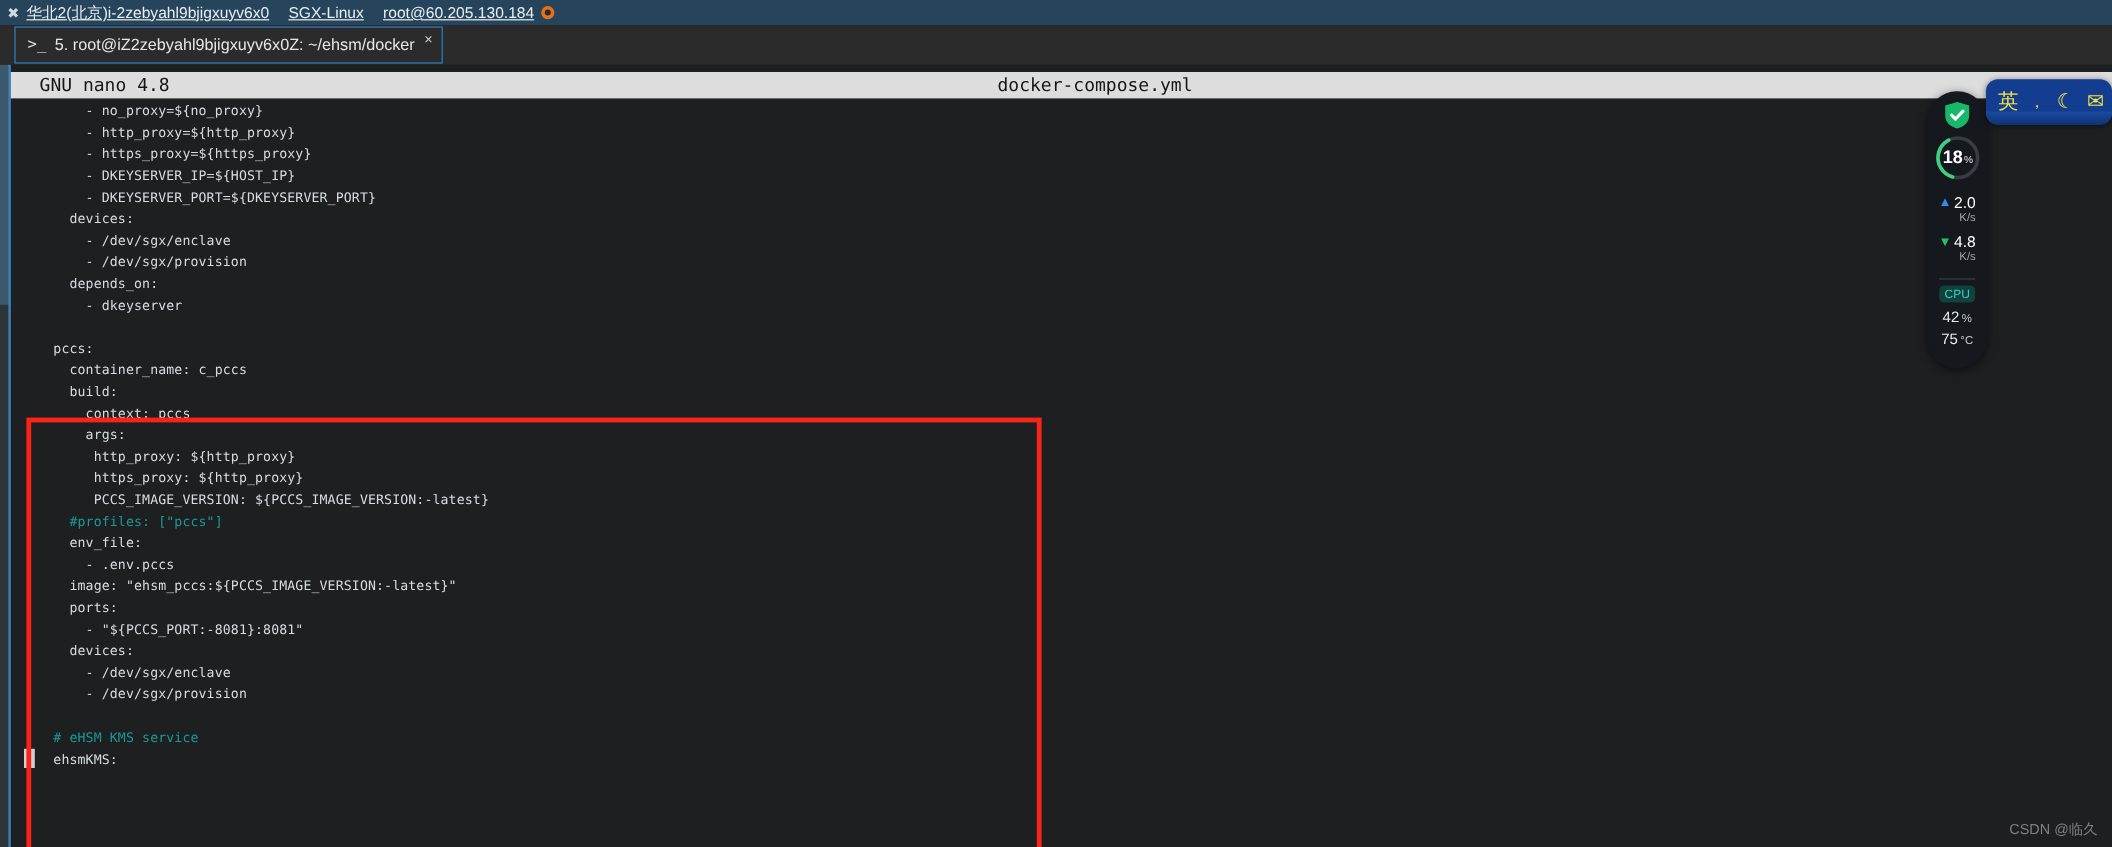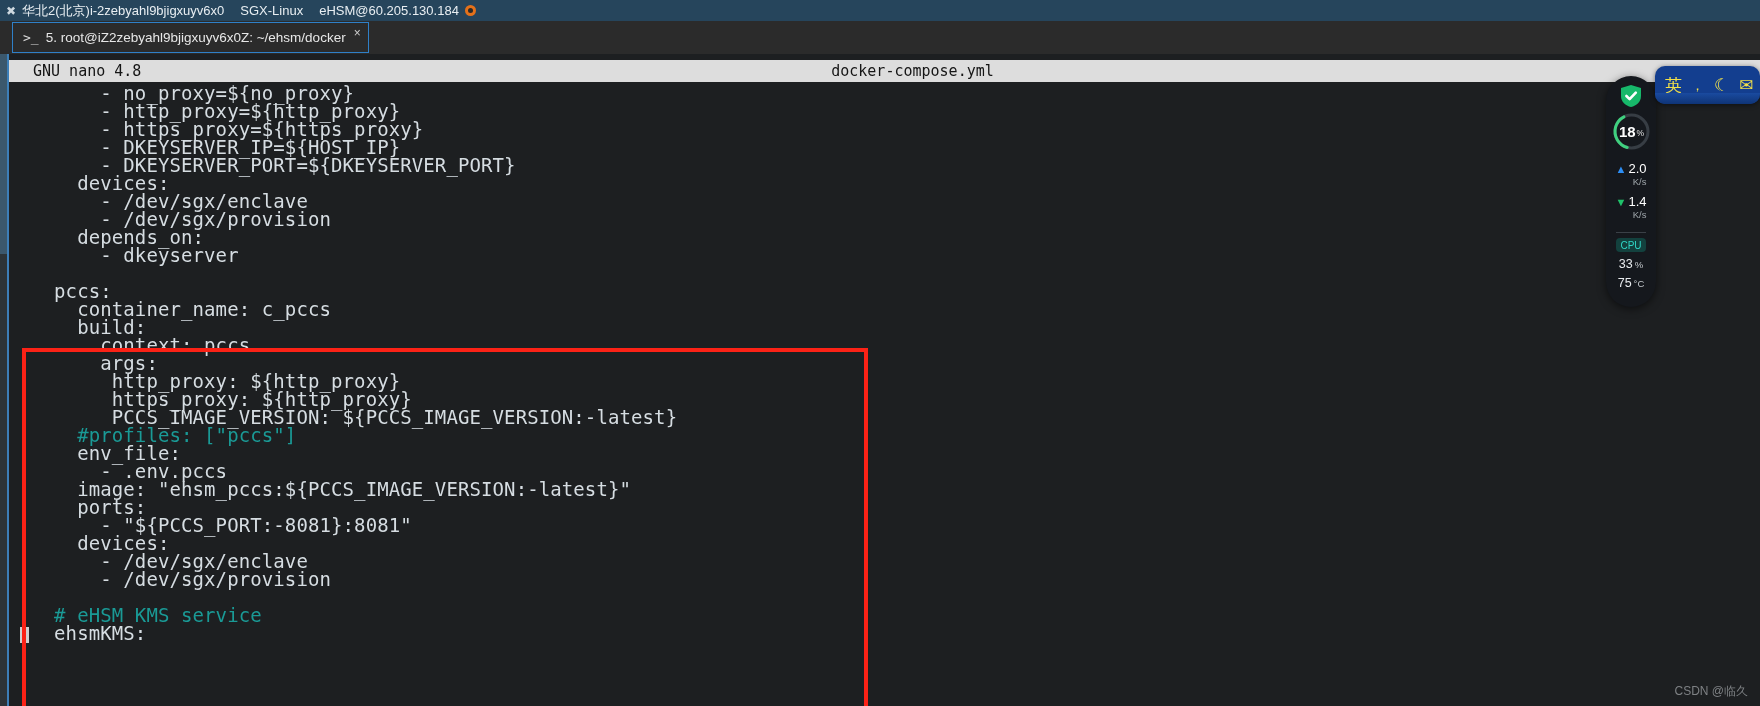--- a/index.html
+++ b/index.html
@@ -34,20 +34,21 @@
     display: inline-block;
     width: 22px;
     text-align: center;
     color: #cfd9e0;
     font-size: 12px;
     flex: none;
   }
   #titlebar .tb-seg {
     margin-right: 16px;
     flex: none;
+    text-decoration: underline;
   }
   #titlebar .tb-dot {
     width: 11px; height: 11px;
     border-radius: 50%;
     background: #e4711a;
     position: relative;
     margin-left: -10px;
     flex: none;
   }
   #titlebar .tb-dot::after {
@@ -148,21 +149,21 @@
     padding-left: 40px;
   }
 
   
   #code {
     position: absolute;
     left: 9px; top: 30px;
     width: 1751px;
     color: #d6dde2;
     font-family: "DejaVu Sans Mono", monospace;
-    font-size: 19px;
+    font-size: 11px;
     line-height: 18px;
     white-space: pre;
     letter-spacing: 0.1px;
   }
   #code .ln {
     height: 18px;
     padding-left: 22px;
   }
   #code .cmt { color: #1a9a96; }
   #code .cursor {
@@ -325,21 +326,21 @@
     font-size: 12px;
   }
 </style>
 </head>
 <body>
 
 <div id="titlebar">
   <span class="tb-ico">✖</span>
   <span class="tb-seg">华北2(北京)i-2zebyahl9bjigxuyv6x0</span>
   <span class="tb-seg">SGX-Linux</span>
-  <span class="tb-seg">eHSM@60.205.130.184</span>
+  <span class="tb-seg">root@60.205.130.184</span>
   <span class="tb-dot"></span>
 </div>
 
 <div id="tabstrip">
   <div id="tab-active">
     <span class="prompt-glyph">&gt;_</span>
     <span>5. root@iZ2zebyahl9bjigxuyv6x0Z: ~/ehsm/docker</span>
     <span class="tab-close">×</span>
   </div>
 </div>
@@ -383,31 +384,31 @@
     <span class="arrow up">▲</span>
     <span class="vals">
       <div class="v1">2.0</div>
       <div class="v2">K/s</div>
     </span>
   </div>
 
   <div class="net" style="top:119px;">
     <span class="arrow down">▼</span>
     <span class="vals">
-      <div class="v1">1.4</div>
+      <div class="v1">4.8</div>
       <div class="v2">K/s</div>
     </span>
   </div>
 
   <div class="divider"></div>
 
   <div class="cpu-badge">CPU</div>
 
   <div class="cpu-row" style="top:181px;">
-    <span>33</span><span class="u">%</span>
+    <span>42</span><span class="u">%</span>
   </div>
 
   <div class="cpu-row" style="top:200px;">
     <span>75</span><span class="u">°C</span>
   </div>
 </div>
 
 <div id="imebar">
   <span class="glyph">英</span>
   <span class="glyph sm">，</span>

